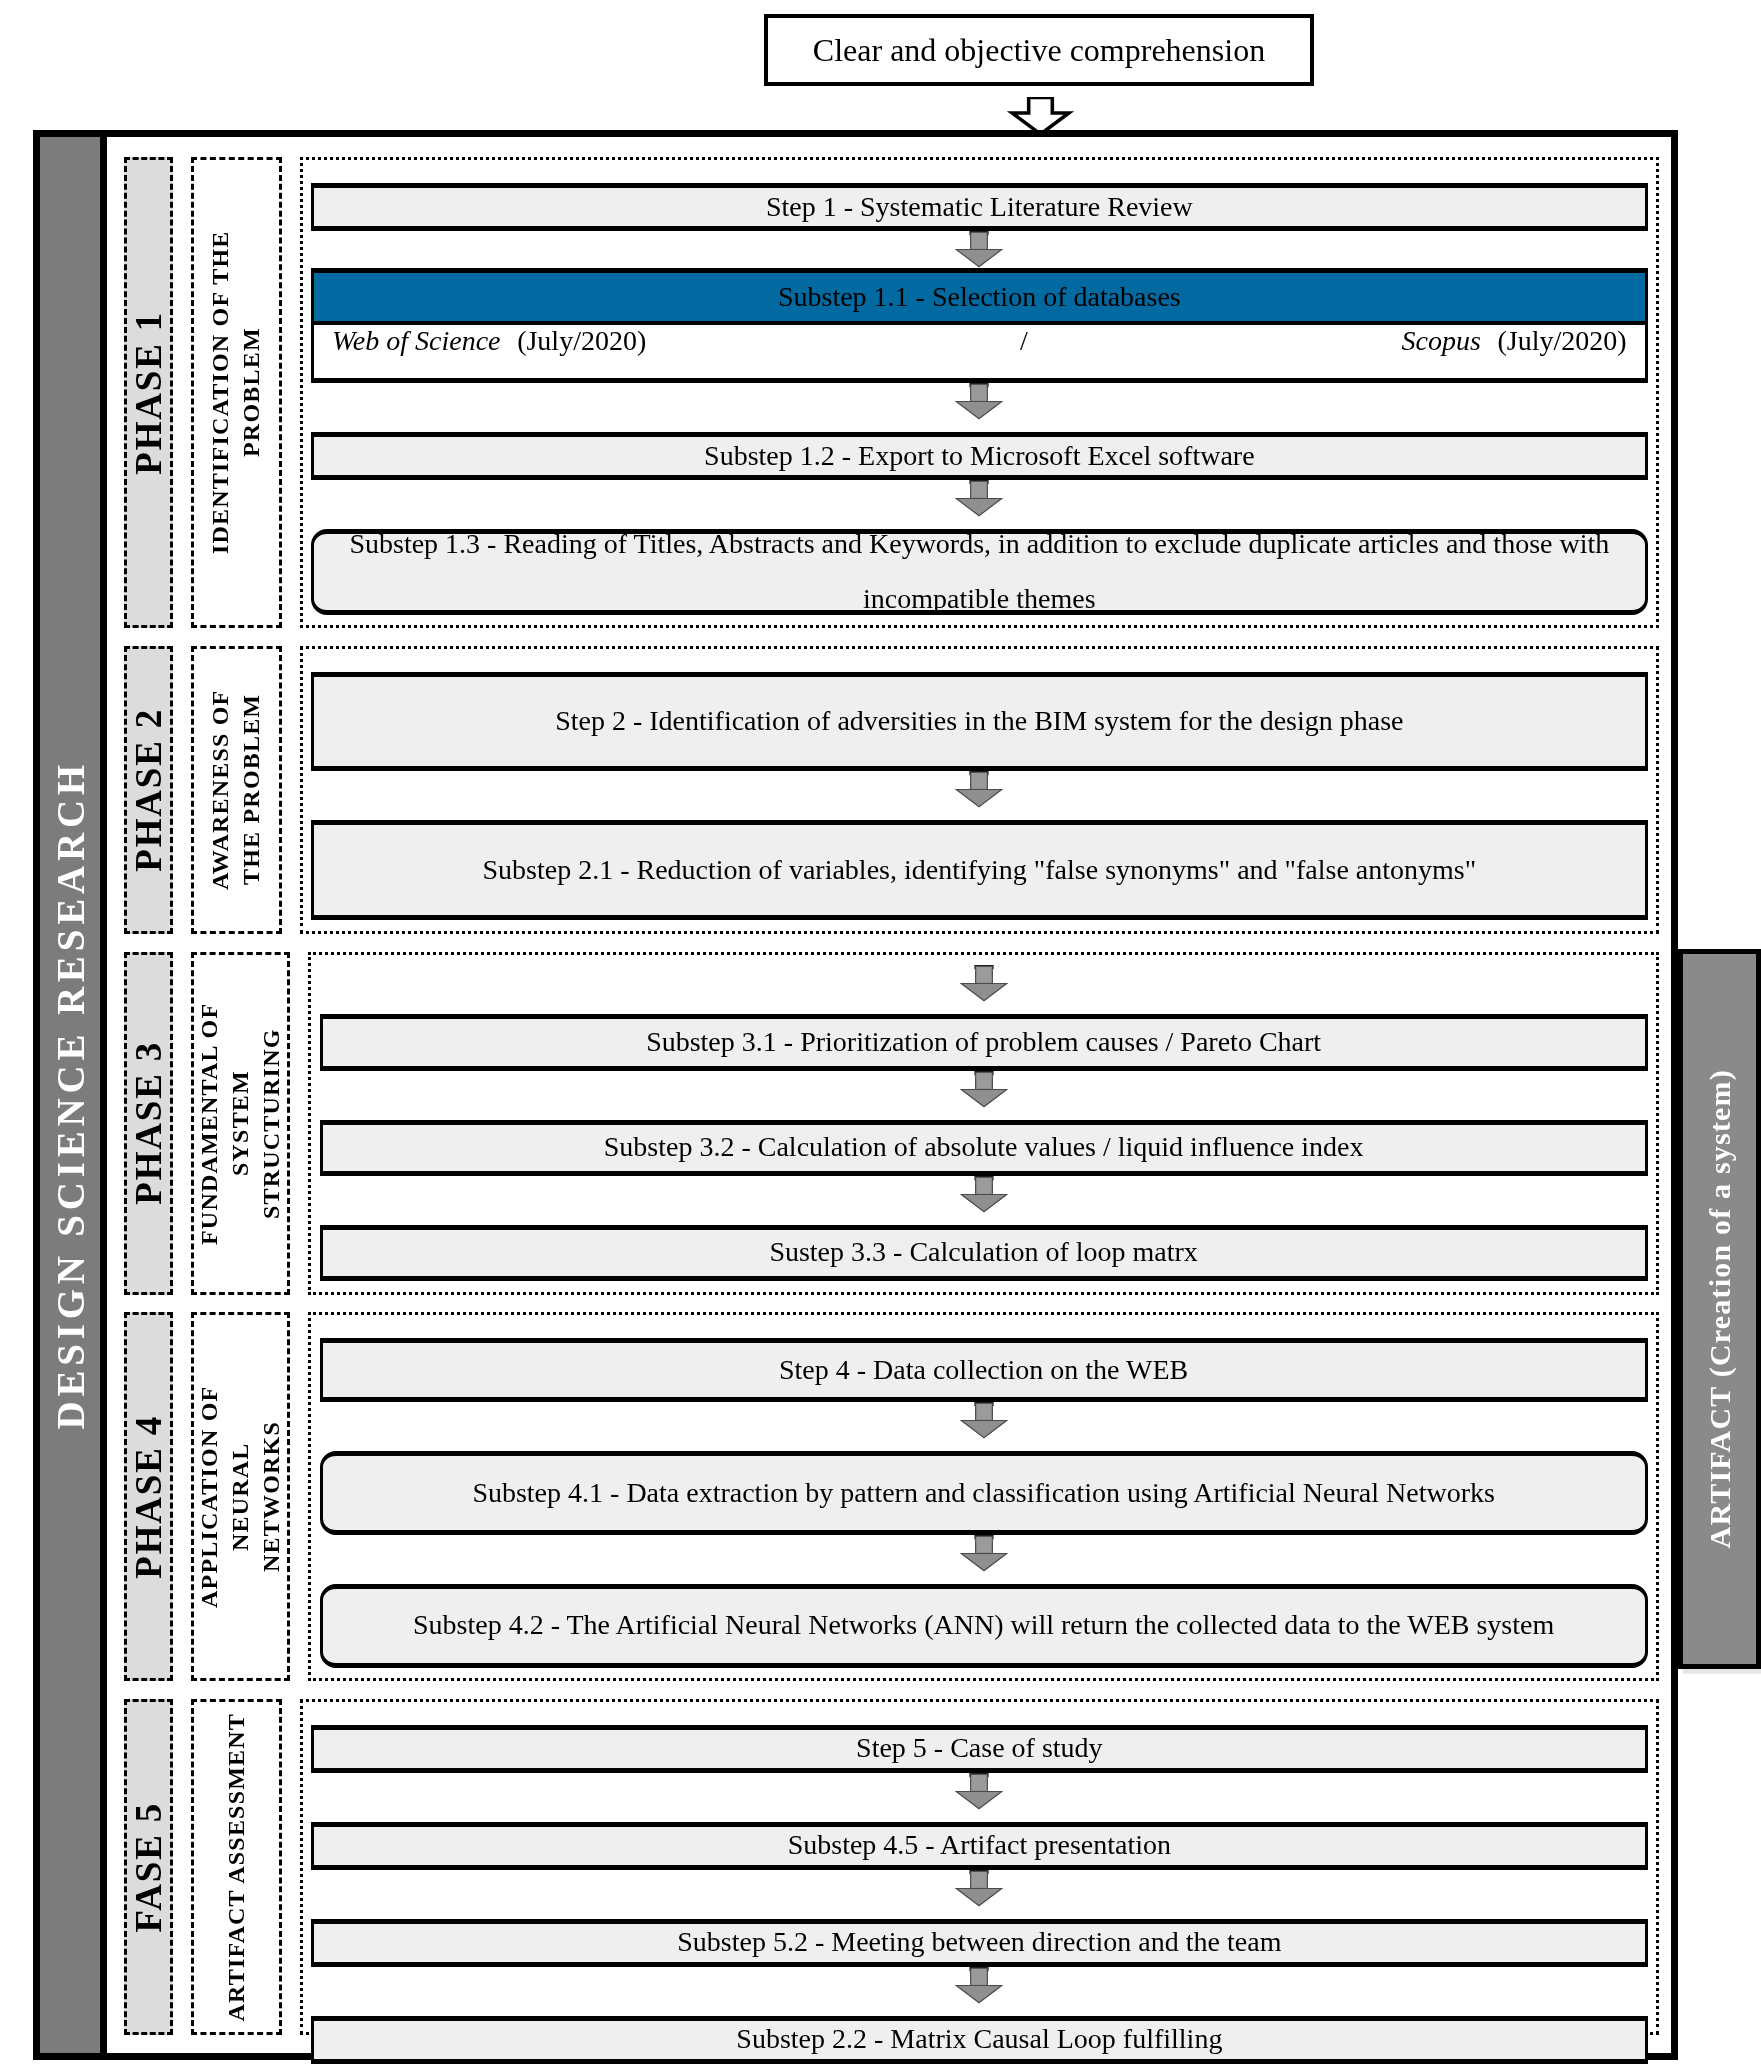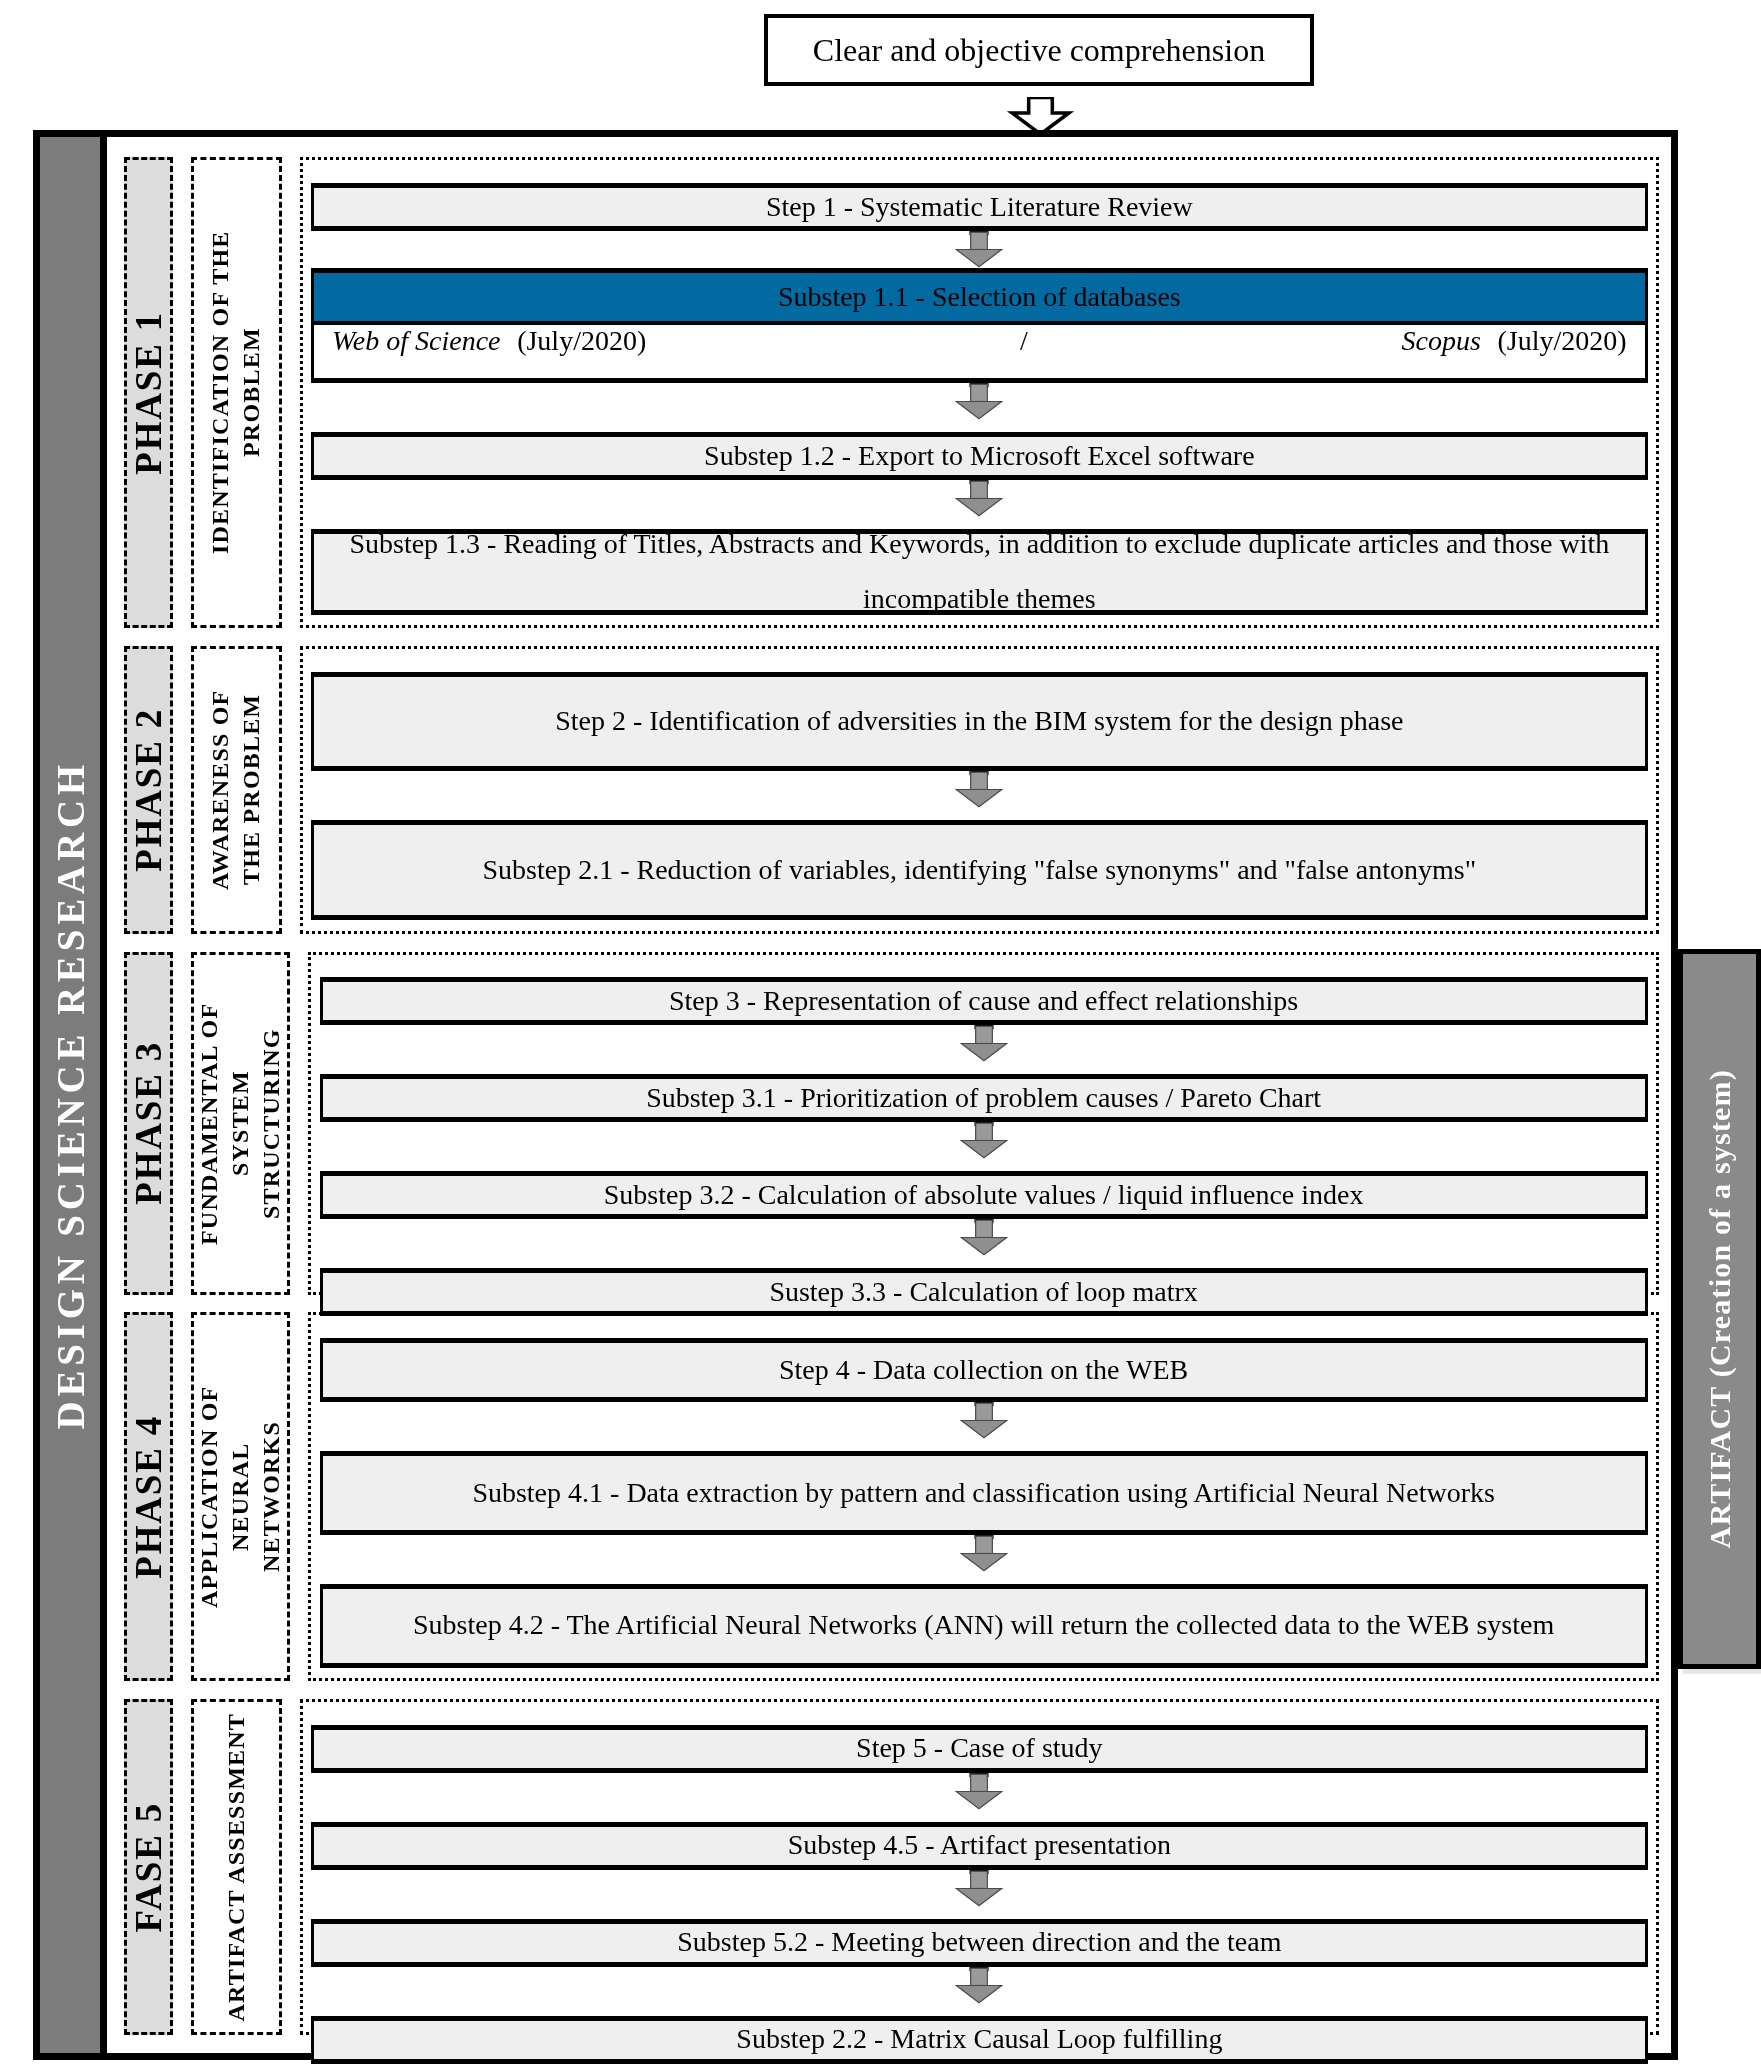--- a/index.html
+++ b/index.html
@@ -51,21 +51,21 @@
   .content-box{
     flex:1;border:3px dotted #000;box-sizing:border-box;
     display:flex;flex-direction:column;padding:10.8px 8.4px;
   }
   .step{
     background:#efefef;border:3.6px solid #000;border-top-width:5.4px;border-bottom-width:5.4px;
     box-sizing:border-box;display:flex;align-items:center;justify-content:center;
     text-align:center;font-size:28px;line-height:1.45;padding:2.4px 12px;
     flex:1 1 auto;min-height:48px;margin-top:12px;
   }
-  .step.spread{line-height:1.95;}
+  .step.spread{line-height:1.95;border-radius:16px;}
   .step.grow2{flex-grow:2.1;}
   .step.grow16{flex-grow:1.6;}
   .split-step{
     flex:1.9 1 auto;display:flex;flex-direction:column;
     border:3.6px solid #000;border-top-width:5.4px;border-bottom-width:5.4px;
     box-sizing:border-box;background:#fff;
   }
   .split-head{
     flex:1;min-height:48px;background:#0369a1;border-bottom:4.8px solid #000;
     display:flex;align-items:center;justify-content:center;font-size:28px;text-align:center;
@@ -188,23 +188,20 @@
       </div>
 
       <div class="phase-row h3">
         <div class="phase-box">
           <span class="vtext">PHASE 3</span>
         </div>
         <div class="sublabel-box">
           <span class="vtext sub-p3">FUNDAMENTAL OF SYSTEM STRUCTURING</span>
         </div>
         <div class="content-box">
-          <div class="step">
-            <span>Step 3 - Representation of cause and effect relationships</span>
-          </div>
           <div class="arrow-slot">
             <svg width="72" height="37" viewBox="0 0 120 62">
               <rect x="44" y="0" width="32" height="7" fill="#000"></rect>
               <rect x="46" y="2" width="28" height="29" fill="#9a9a9a" stroke="#4a4a4a" stroke-width="2"></rect>
               <polygon points="22,31 98,31 60,60" fill="#8f8f8f" stroke="#4a4a4a" stroke-width="2"></polygon>
             </svg>
           </div>
           <div class="step">
             <span>Substep 3.1 - Prioritization of problem causes / Pareto Chart</span>
           </div>

